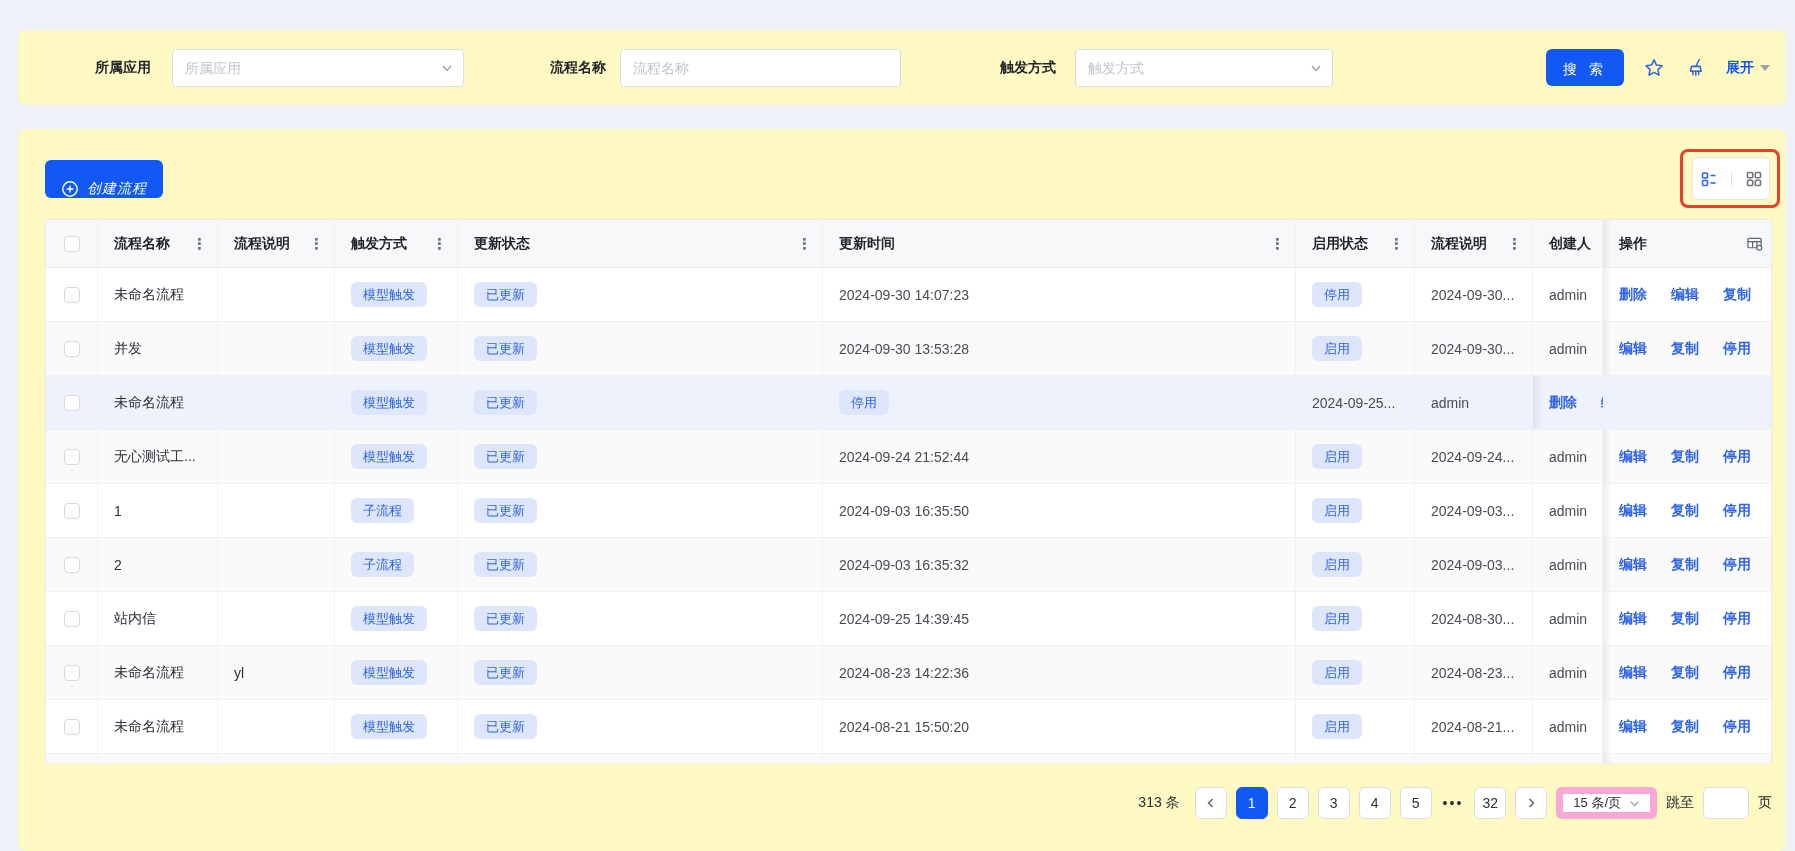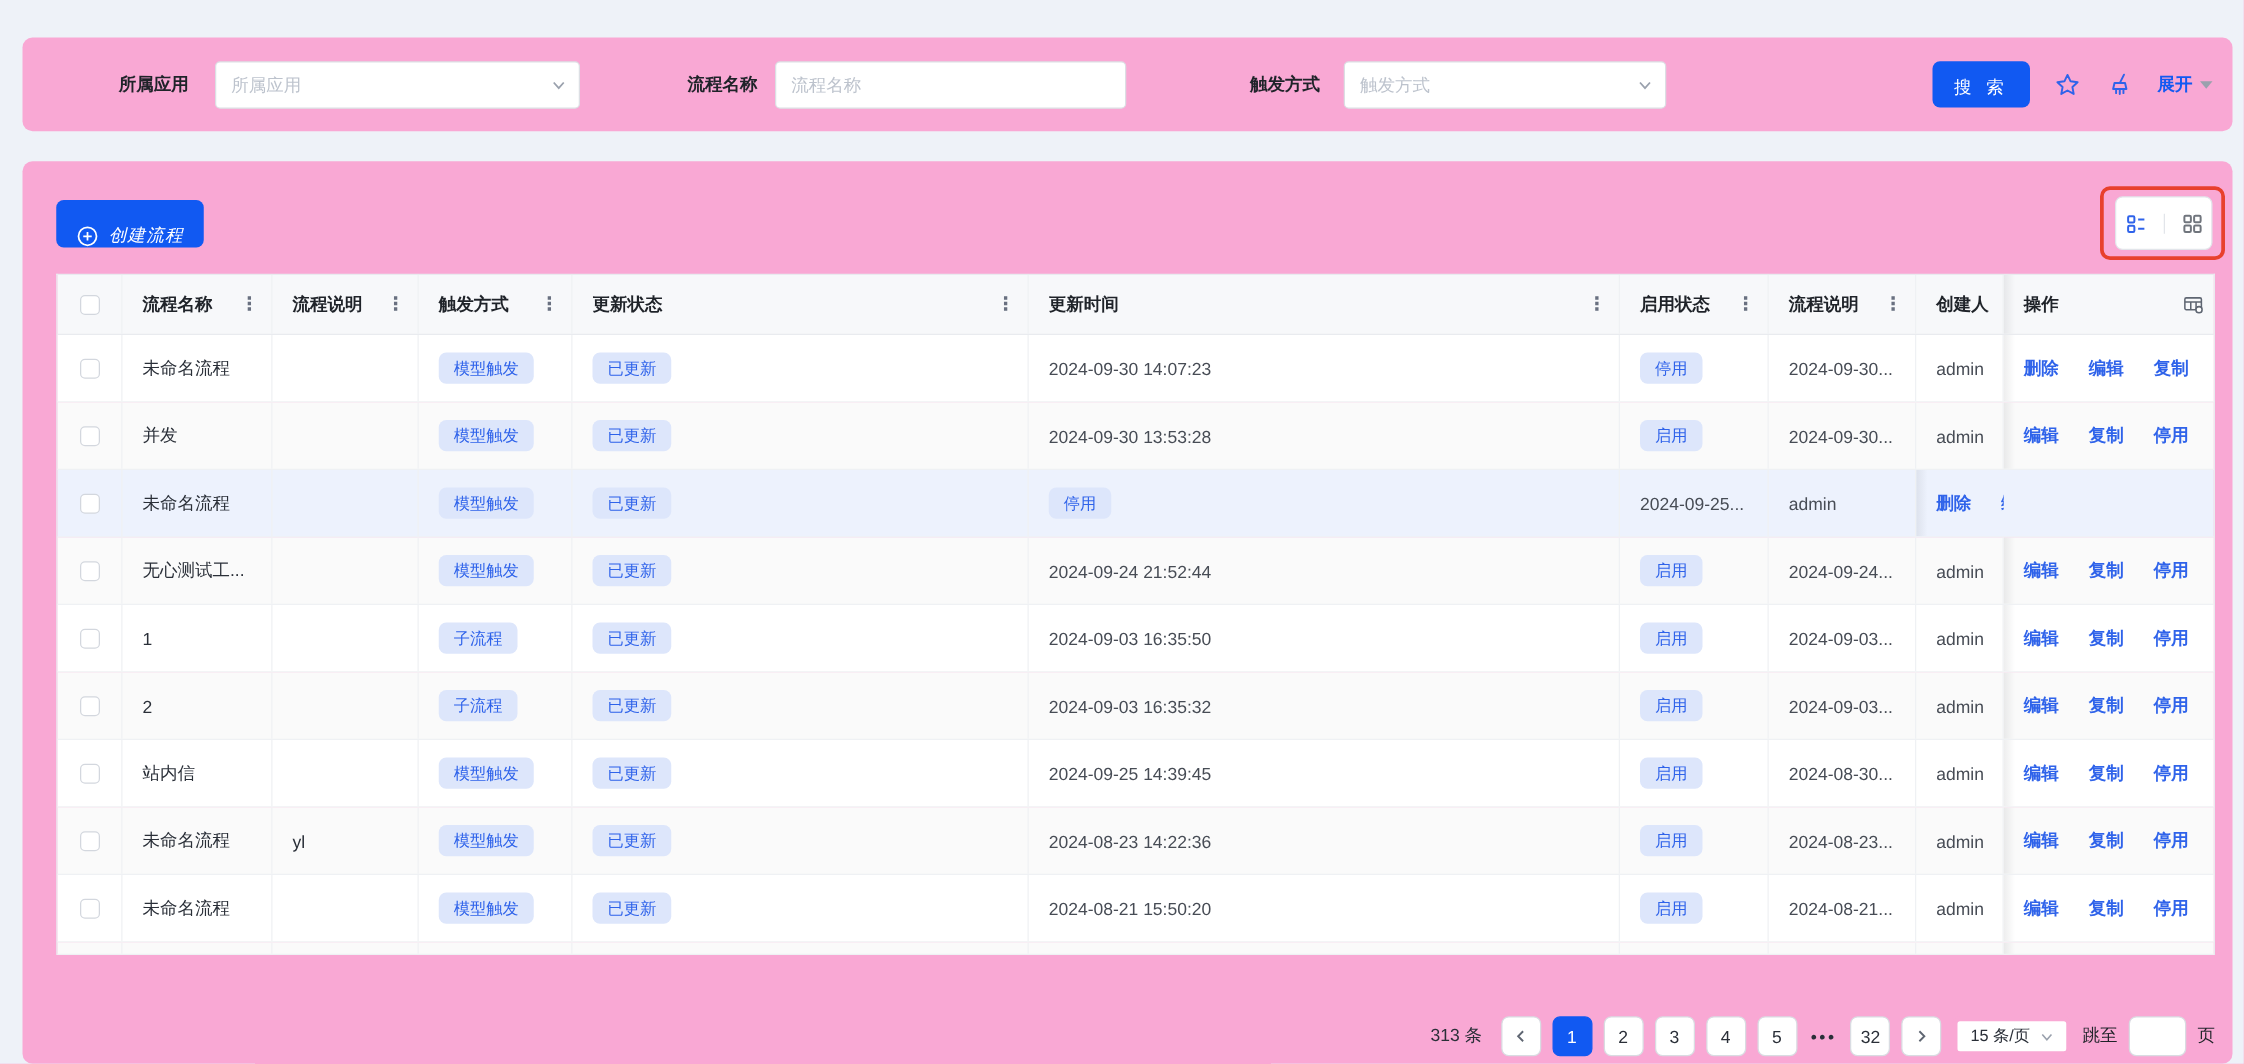--- a/index.html
+++ b/index.html
@@ -7,21 +7,21 @@
     --highlight-row:#edf2fd; --stripe:#fafafa; --header-bg:#f7f8fa;
     --page-bg:#eef2f8; --border:#e9ebef; --border-light:#eff1f4;
     --annotation:#e8402d; --text:#1f2329; --text-secondary:#474c55; --placeholder:#bdc3cd;
   }
   *{box-sizing:border-box; margin:0; padding:0;}
   html,body{width:1795px; height:851px; overflow:hidden;}
   body{
     font-family:"Liberation Sans","DejaVu Sans",sans-serif;
     background:var(--page-bg); color:var(--text); font-size:14px; position:relative;
   }
-  .card{position:absolute; left:18px; width:1768px; background:#f9a8d4; border-radius:8px;}
+  .card{position:absolute; left:18px; width:1768px; background:#fef9c3; border-radius:8px;}
   
   #filter-card{top:30px; height:75px;}
   .filter-item{position:absolute; top:0; height:75px; display:flex; align-items:center;}
   .filter-label{font-weight:700; color:var(--text); white-space:nowrap;}
   .fwrap{position:relative; display:inline-block;}
   .finput{
     height:38px; border:1px solid #dcdfe4; border-radius:4px; padding:0 30px 0 12px;
     font-size:14px; color:var(--text); outline:none; background:#fff; width:100%;
     font-family:inherit;
   }
@@ -77,31 +77,31 @@
   .link{color:var(--link); font-weight:600; cursor:pointer; text-decoration:none;}
   .c-actions{gap:24px;}
   .shadow-left::before{
     content:""; position:absolute; left:0; top:0; bottom:0; width:9px;
     background:linear-gradient(to right, rgba(31,35,41,.08), rgba(31,35,41,0));
   }
   #partial-row{height:10px; overflow:hidden; border-bottom:1px solid var(--border-light);}
   #partial-row .cell{align-items:flex-start; padding-top:16px;}
   
   #pagination{
-    position:absolute; right:14px; top:684px; display:flex; align-items:center; gap:9px; font-size:14px;
+    position:absolute; right:14px; top:658px; display:flex; align-items:center; gap:9px; font-size:14px;
   }
   .pg-total{margin-right:6px; color:#2a2f38;}
   .pg-btn{
     min-width:32px; height:32px; border:1px solid #d9dce2; border-radius:6px; background:#fff;
     display:flex; align-items:center; justify-content:center; color:#2a2f38; cursor:pointer; font-family:inherit; font-size:14px;
   }
   .pg-btn.active{background:var(--accent); border-color:var(--accent); color:#fff;}
   .pg-ellipsis{color:#2a2f38; letter-spacing:2px; padding:0 2px; cursor:pointer;}
   .pg-select{
-    height:32px; border:4px solid #f9a8d4; border-radius:6px; background:#fff; cursor:pointer;
+    height:32px; border:7px solid #f9a8d4; border-radius:6px; background:#fff; cursor:pointer;
     display:flex; align-items:center; gap:8px; padding:0 10px; font-size:13px; color:#2a2f38;
   }
   .pg-jump-input{width:46px; height:32px; border:1px solid #d9dce2; border-radius:6px; outline:none; text-align:center; font-family:inherit;}
   svg{display:block;}
 </style>
 </head>
 <body>
 
 <div class="card" id="filter-card">
   <div class="filter-item" style="left:77px;">

